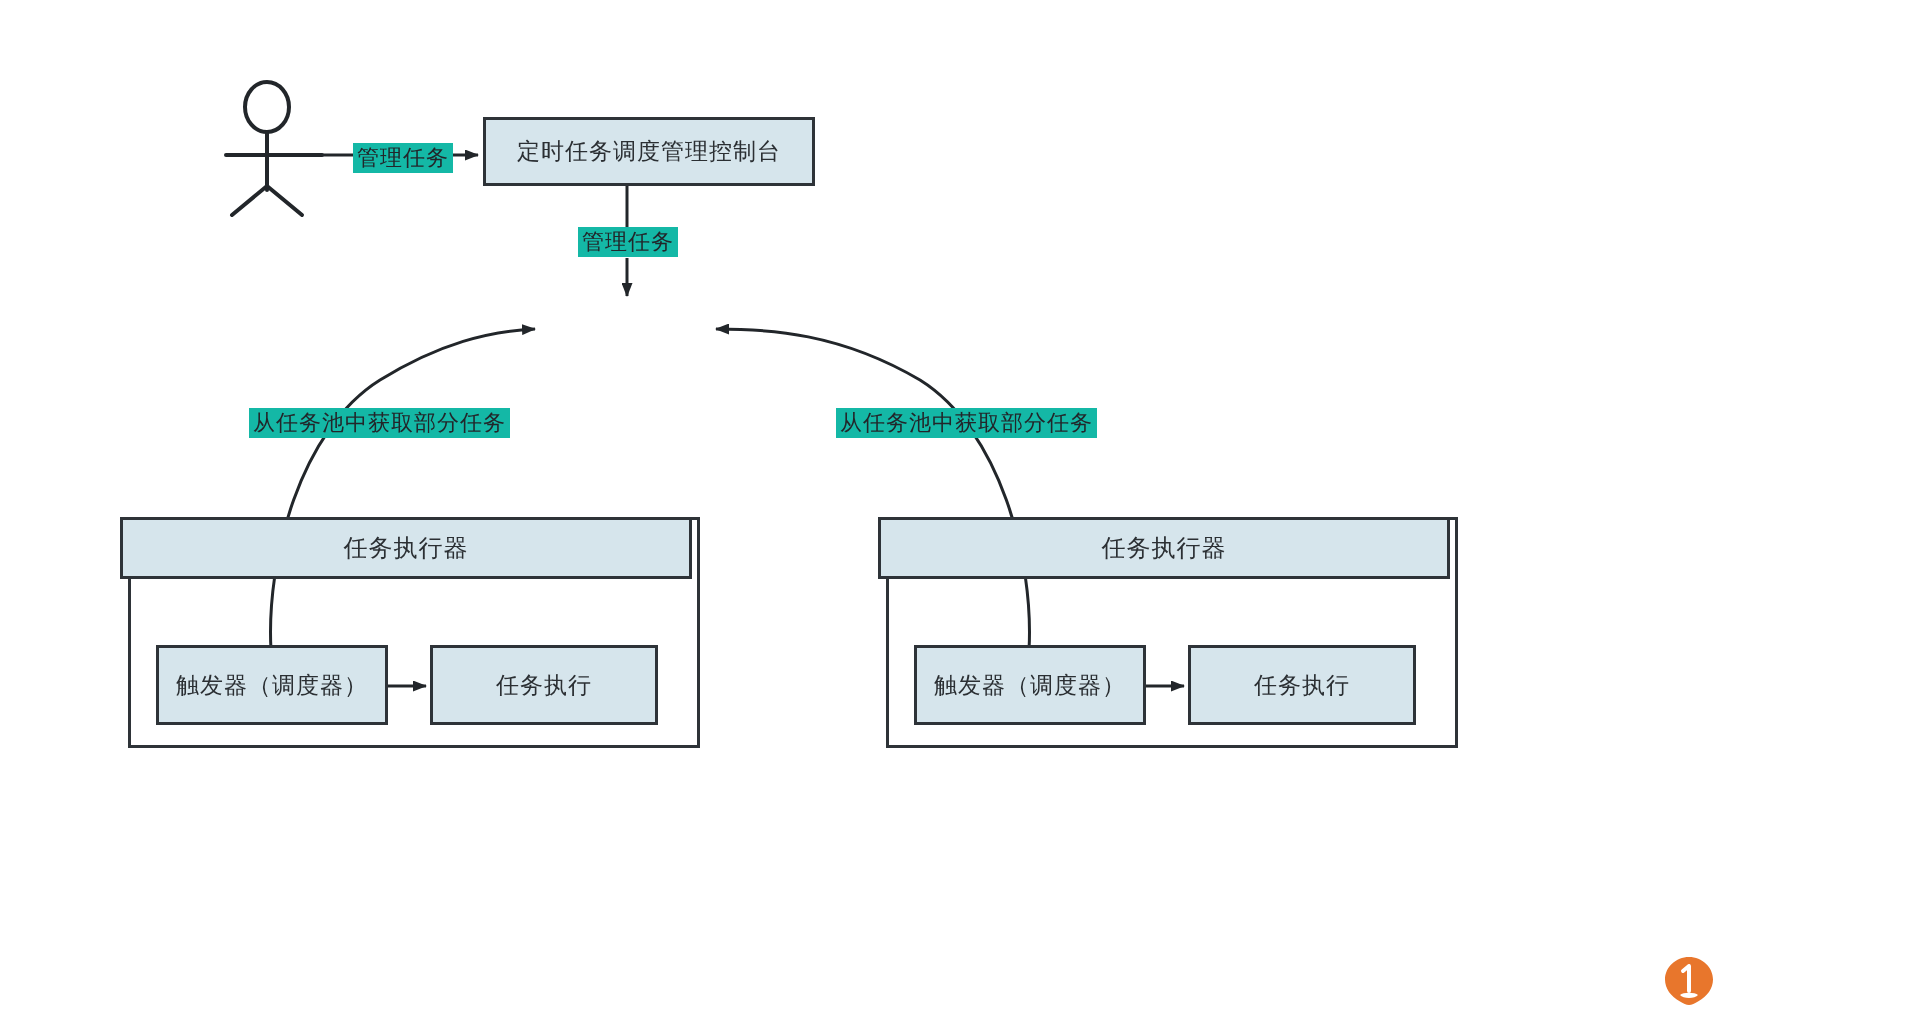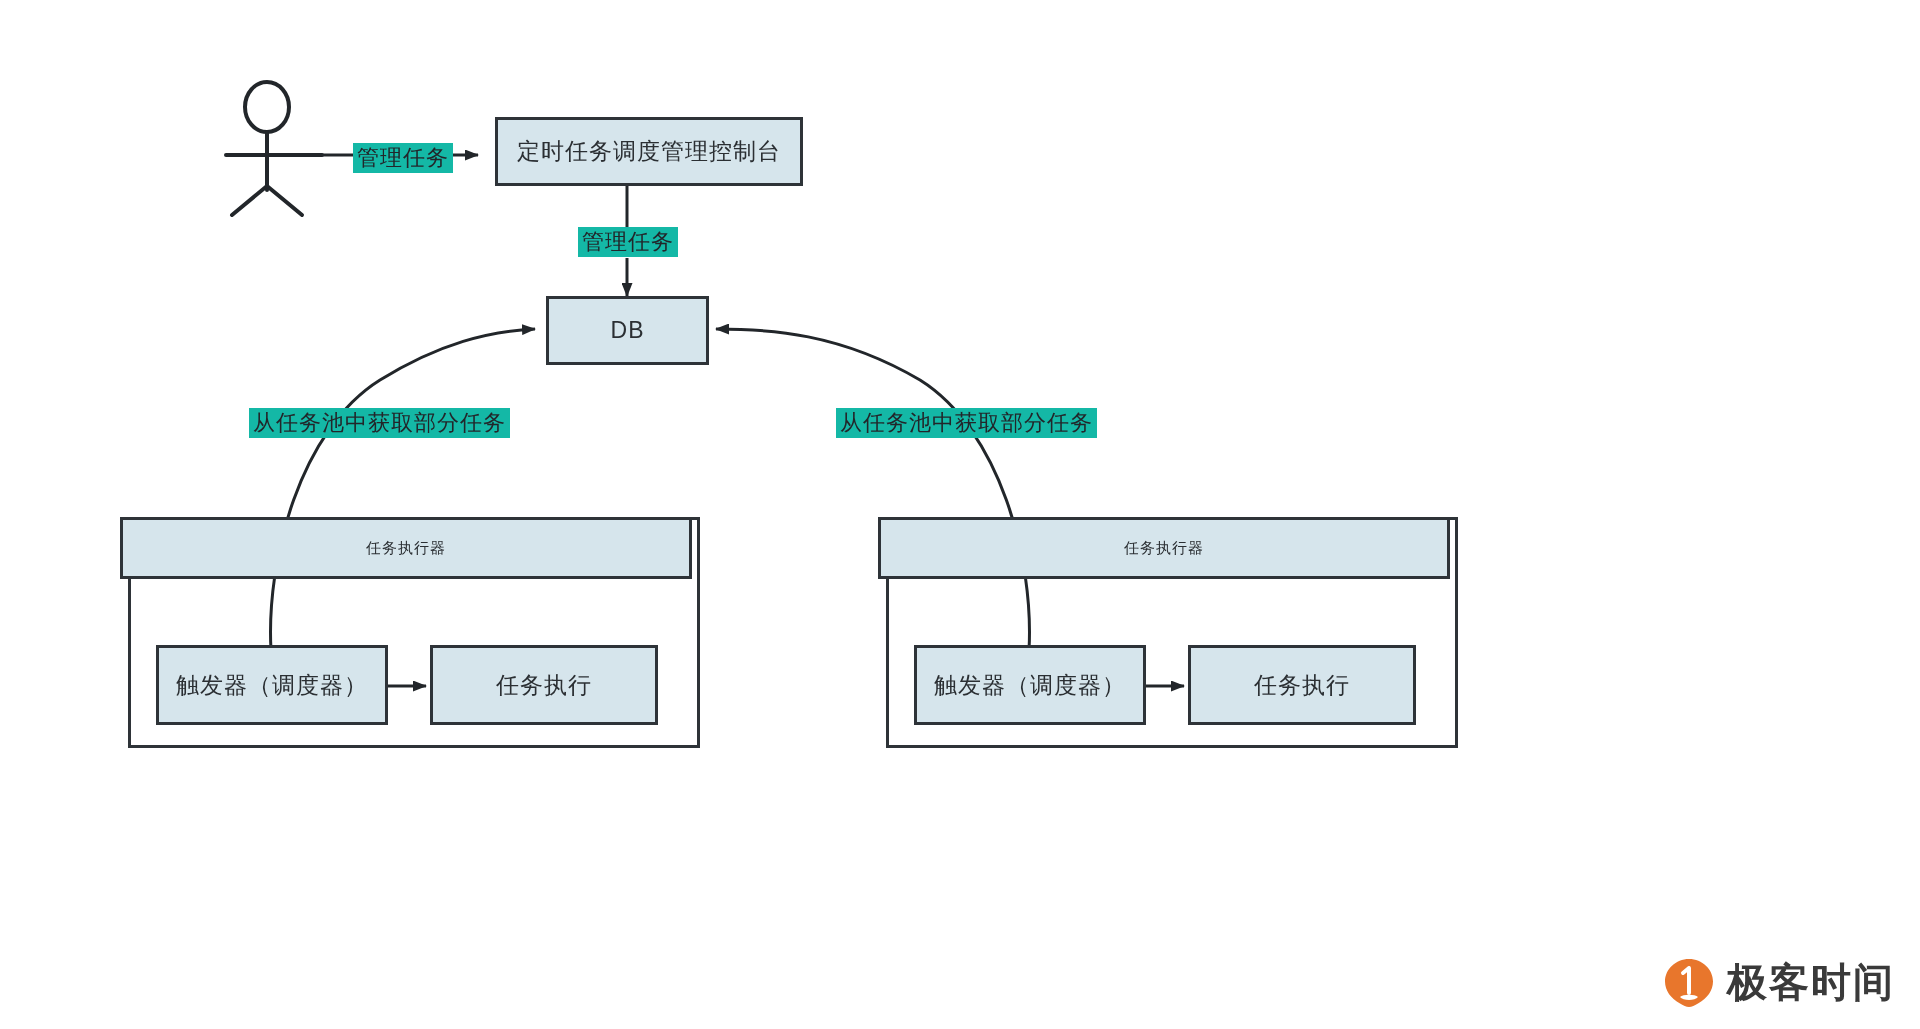--- a/index.html
+++ b/index.html
@@ -46,21 +46,21 @@
   }
   .container-header {
     position: absolute;
     box-sizing: border-box;
     background: #d6e5ec;
     border: 3px solid #2e3338;
     display: flex;
     align-items: center;
     justify-content: center;
     color: #2b2f33;
-    font-size: 15px;
+    font-size: 24px;
     letter-spacing: 1px;
   }
   .edge-label {
     position: absolute;
     color: #22262a;
     font-size: 22px;
     letter-spacing: 1px;
     white-space: nowrap;
     background: #14b8a6;
     padding: 0 4px;
@@ -117,27 +117,24 @@
 
     <path d="M 271,650 C 266,560 300,430 380,380 C 440,343 490,331 535,329" stroke="#22262a" stroke-width="3" fill="none" marker-end="url(#arrowFilled)"></path>
 
     <path d="M 1029,650 C 1034,560 1000,430 920,380 C 840,333 770,329 716,329" stroke="#22262a" stroke-width="3" fill="none" marker-end="url(#arrowFilled)"></path>
 
     <line x1="388" y1="686" x2="426" y2="686" stroke="#22262a" stroke-width="3" marker-end="url(#arrowFilled)"></line>
 
     <line x1="1146" y1="686" x2="1184" y2="686" stroke="#22262a" stroke-width="3" marker-end="url(#arrowFilled)"></line>
   </svg>
 
-  <div class="node" style="left:483px; top:117px; width:308px; height:69px;margin-left:12px;">
+  <div class="node" style="left:483px; top:117px; width:332px; height:69px;">
     <span>定时任务调度管理控制台</span>
   </div>
 
-  <div class="node" style="left:546px; top:296px; width:163px; height:69px;">
-    <span>DB</span>
-  </div>
 
   <div class="container-node" style="left:128px; top:517px; width:572px; height:231px;"></div>
   <div class="container-header" style="left:120px; top:517px; width:572px; height:62px;">
     <span>任务执行器</span>
   </div>
   <div class="node" style="left:156px; top:645px; width:232px; height:80px;">
     <span>触发器（调度器）</span>
   </div>
   <div class="node" style="left:430px; top:645px; width:228px; height:80px;">
     <span>任务执行</span>
@@ -173,16 +170,15 @@
   <div class="watermark" style="left:1663px; top:955px;">
     <span class="wm-mark">
       <svg width="52" height="52" viewBox="0 0 52 52" xmlns="http://www.w3.org/2000/svg">
         <path d="M26 2 C12.8 2 2 12.2 2 24.6 C2 33.6 7.8 41.4 16.6 46.2
                  C20.2 48.2 23.4 50 26 50 C28.6 50 31.8 48.2 35.4 46.2
                  C44.2 41.4 50 33.6 50 24.6 C50 12.2 39.2 2 26 2 Z" fill="#e8762c"></path>
         <path d="M26 11 L26 36 M26 11 L20 16" stroke="#ffffff" stroke-width="4" fill="none" stroke-linecap="round"></path>
         <path d="M17 40 C20 37 32 37 35 40 C32 44 20 44 17 40 Z" fill="#ffffff"></path>
       </svg>
     </span>
-    <span class="wm-text">极客时间</span>
   </div>
 
 </div>
 
 </body></html>

